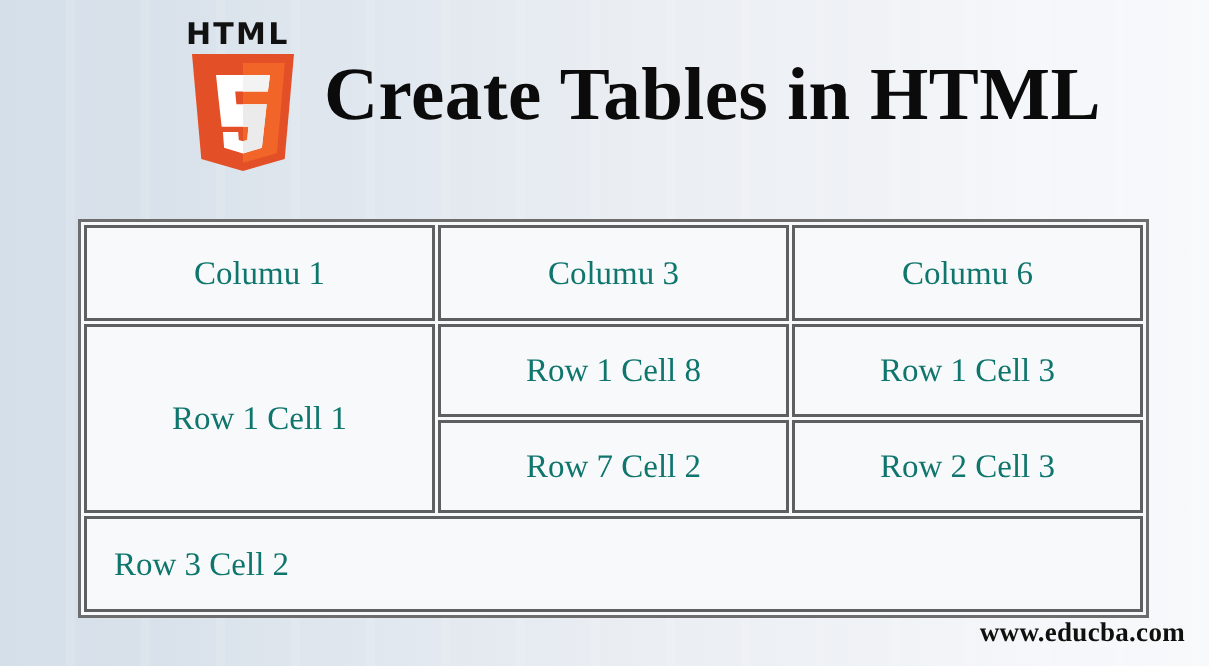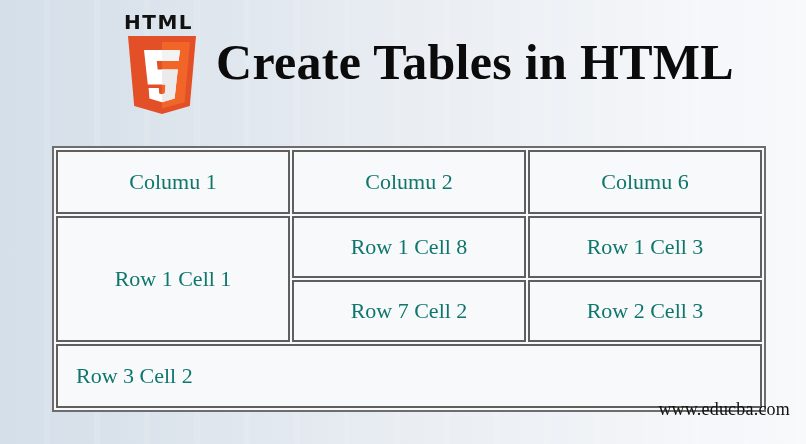--- a/index.html
+++ b/index.html
@@ -131,23 +131,23 @@
   table.demo tr.row-last td   { height: 44px; }
 
   .col-1 { width: 234px; }
   .col-2 { width: 234px; }
   .col-3 { width: 234px; }
 
   
   #footer {
     position: absolute;
     right: 16px;
-    bottom: 24px;
-    font-family: "Liberation Serif", serif;
-    font-weight: normal;
+    bottom: 12px;
+    font-family: "Liberation Serif", serif;
+    font-weight: bold;
     font-size: 18px;
     color: #10100f;
     letter-spacing: 0.2px;
   }
 </style>
 </head>
 <body>
 
 <div id="page">
 
@@ -178,21 +178,21 @@
     <table class="demo">
       <colgroup>
         <col class="col-1">
           <col class="col-2">
           <col class="col-3">
       </colgroup>
       <tbody>
 
         <tr class="row-header">
           <td>Columu 1</td>
-          <td>Columu 2</td>
+          <td>Columu 3</td>
           <td>Columu 6</td>
         </tr>
 
         <tr class="row-body">
           <td rowspan="2">Row 1 Cell 1</td>
           <td>Row 1 Cell 8</td>
           <td>Row 1 Cell 3</td>
         </tr>
 
         <tr class="row-body">

